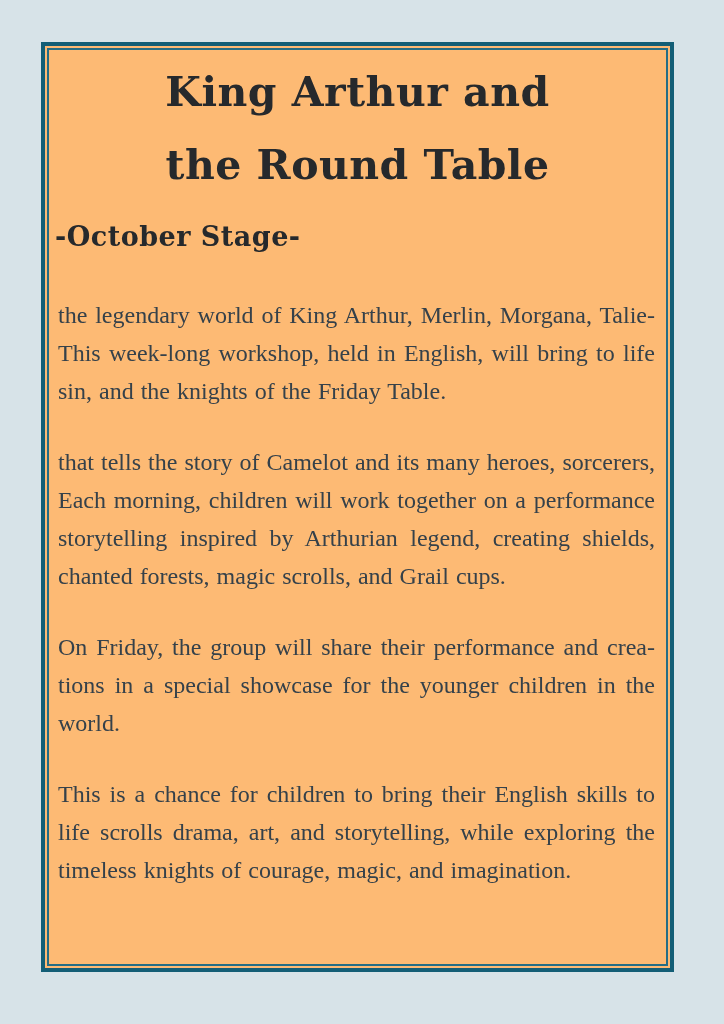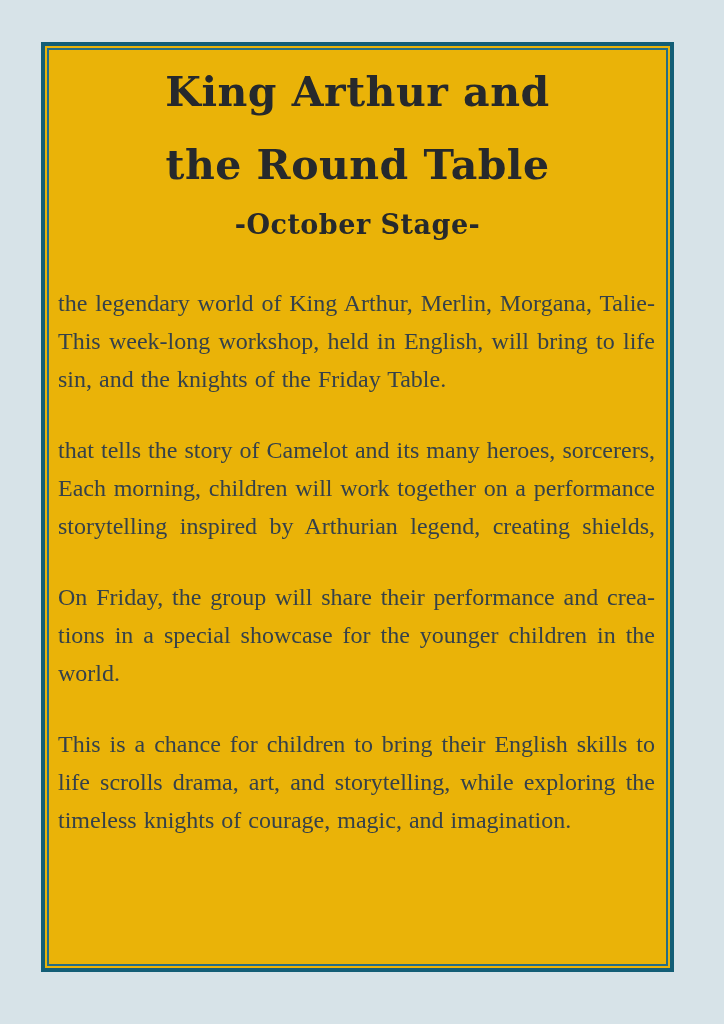--- a/index.html
+++ b/index.html
@@ -14,21 +14,21 @@
     font-family: "Liberation Serif", serif;
     overflow: hidden;
   }
   .poster {
     position: absolute;
     left: 41px;
     top: 42px;
     width: 633px;
     height: 930px;
     box-sizing: border-box;
-    background: #eab308;
+    background: #fdba74;
     border: 4px solid #135e76;
     padding: 2px;
   }
   .poster-inner {
     box-sizing: border-box;
     width: 100%;
     height: 100%;
     border: 2px solid #256d85;
     padding: 0 6px;
   }
@@ -38,22 +38,22 @@
   }
   .title-line {
     font-family: "DejaVu Serif", serif;
     font-weight: bold;
     font-size: 41px;
     line-height: 73px;
     color: #26292c;
     letter-spacing: 0.5px;
   }
   .subtitle {
-    margin-top: 6px;
-    text-align: center;
+    margin-top: 18px;
+    text-align: left;
     font-family: "DejaVu Serif", serif;
     font-weight: bold;
     font-size: 27px;
     line-height: 34px;
     color: #26292c;
     letter-spacing: 0.5px;
   }
   .body-block {
     margin-top: 42px;
     padding: 0 5px 0 3px;
@@ -103,20 +103,21 @@
       <div class="para">
         <div class="line j">the legendary world of King Arthur, Merlin, Morgana, Talie-</div>
         <div class="line j">This week-long workshop, held in English, will bring to life</div>
         <div class="line">sin, and the knights of the Friday Table.</div>
       </div>
 
       <div class="para">
         <div class="line j">that tells the story of Camelot and its many heroes, sorcerers,</div>
         <div class="line j">Each morning, children will work together on a performance</div>
         <div class="line j">storytelling inspired by Arthurian legend, creating shields, en-</div>
+        <div class="line">chanted forests, magic scrolls, and Grail cups.</div>
       </div>
 
       <div class="para">
         <div class="line j">On Friday, the group will share their performance and crea-</div>
         <div class="line j">tions in a special showcase for the younger children in the</div>
         <div class="line">world.</div>
       </div>
 
       <div class="para">
         <div class="line j">This is a chance for children to bring their English skills to</div>

